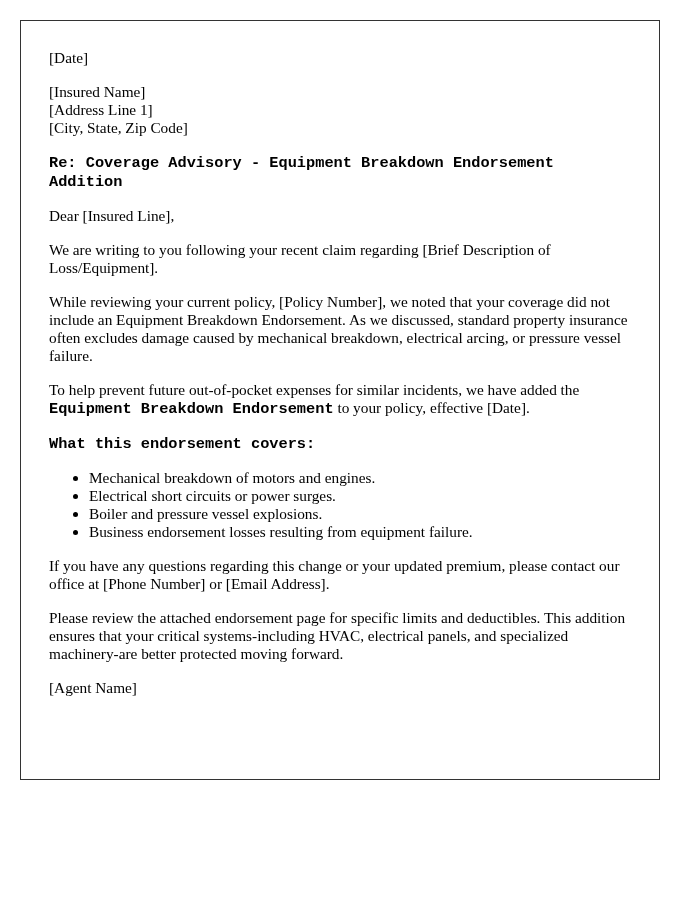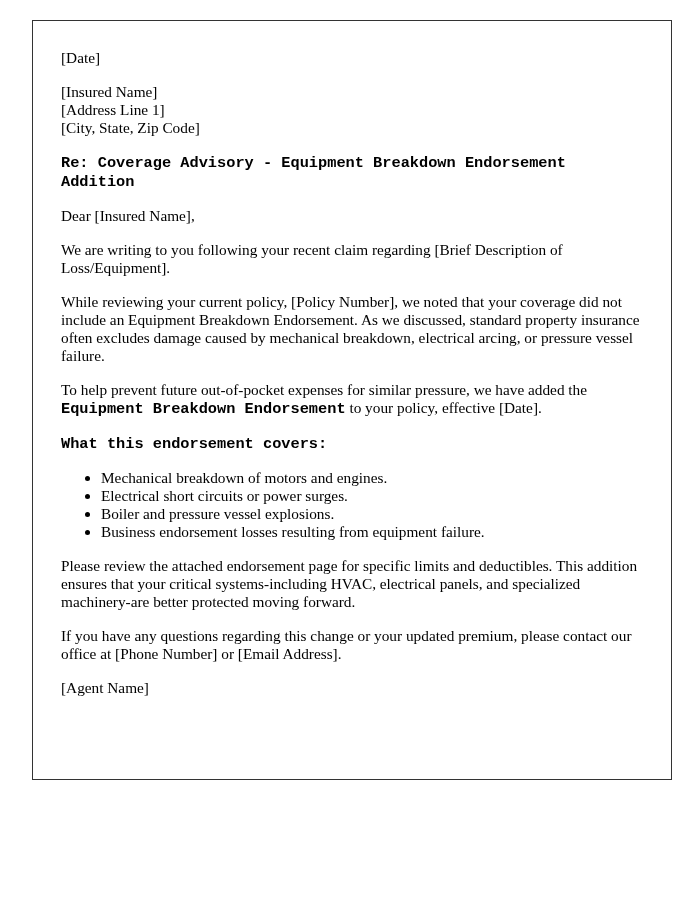--- a/index.html
+++ b/index.html
@@ -3,21 +3,21 @@
 <meta charset="utf-8">
 <style>
   html, body { margin: 0; padding: 0; background: #ffffff; }
   body { width: 700px; height: 900px; position: relative; font-family: "Liberation Serif", serif; color: #000; }
   .page {
     position: absolute; left: 20px; top: 20px;
     width: 640px; height: 760px;
     border: 1px solid #333;
     box-sizing: border-box;
     padding: 28px 28px 0 28px;
-    font-size: 15.3px; line-height: 18px; margin-left: 12px;
+    font-size: 15.3px; line-height: 18px;
   }
   p { margin: 0 0 16px 0; }
   .block { margin: 0 0 16px 0; }
   .line { display: block; }
   b { font-weight: bold; font-family: Liberation Mono, monospace; }
   ul { margin: 0 0 16px 0; padding-left: 40px; list-style: disc; font-family: Liberation Serif, serif; }
   li { margin: 0; }
   .heading-p { margin-bottom: 16px; }
 </style>
 </head>
@@ -27,38 +27,38 @@
   <p>[Date]</p>
 
   <div class="block">
     <span class="line">[Insured Name]</span>
     <span class="line">[Address Line 1]</span>
     <span class="line">[City, State, Zip Code]</span>
   </div>
 
   <p><b>Re: Coverage Advisory - Equipment Breakdown Endorsement Addition</b></p>
 
-  <p>Dear [Insured Name],</p>
+  <p>Dear [Insured Line],</p>
 
   <p>We are writing to you following your recent claim regarding [Brief Description of Loss/Equipment].</p>
 
   <p>While reviewing your current policy, [Policy Number], we noted that your coverage did not include an Equipment Breakdown Endorsement. As we discussed, standard property insurance often excludes damage caused by mechanical breakdown, electrical arcing, or pressure vessel failure.</p>
 
-  <p><span>To help prevent future out-of-pocket expenses for similar pressure, we have added the </span><b>Equipment Breakdown Endorsement</b><span> to your policy, effective [Date].</span></p>
+  <p><span>To help prevent future out-of-pocket expenses for similar incidents, we have added the </span><b>Equipment Breakdown Endorsement</b><span> to your policy, effective [Date].</span></p>
 
   <p class="heading-p"><b>What this endorsement covers:</b></p>
 
   <ul>
     <li>Mechanical breakdown of motors and engines.</li>
     <li>Electrical short circuits or power surges.</li>
     <li>Boiler and pressure vessel explosions.</li>
     <li>Business endorsement losses resulting from equipment failure.</li>
   </ul>
 
+  <p>If you have any questions regarding this change or your updated premium, please contact our office at [Phone Number] or [Email Address].</p>
+
   <p>Please review the attached endorsement page for specific limits and deductibles. This addition ensures that your critical systems-including HVAC, electrical panels, and specialized machinery-are better protected moving forward.</p>
-
-  <p>If you have any questions regarding this change or your updated premium, please contact our office at [Phone Number] or [Email Address].</p>
 
 
   <div class="block">
     <span class="line">[Agent Name]</span>
   </div>
 </div>
 
 </body></html>

